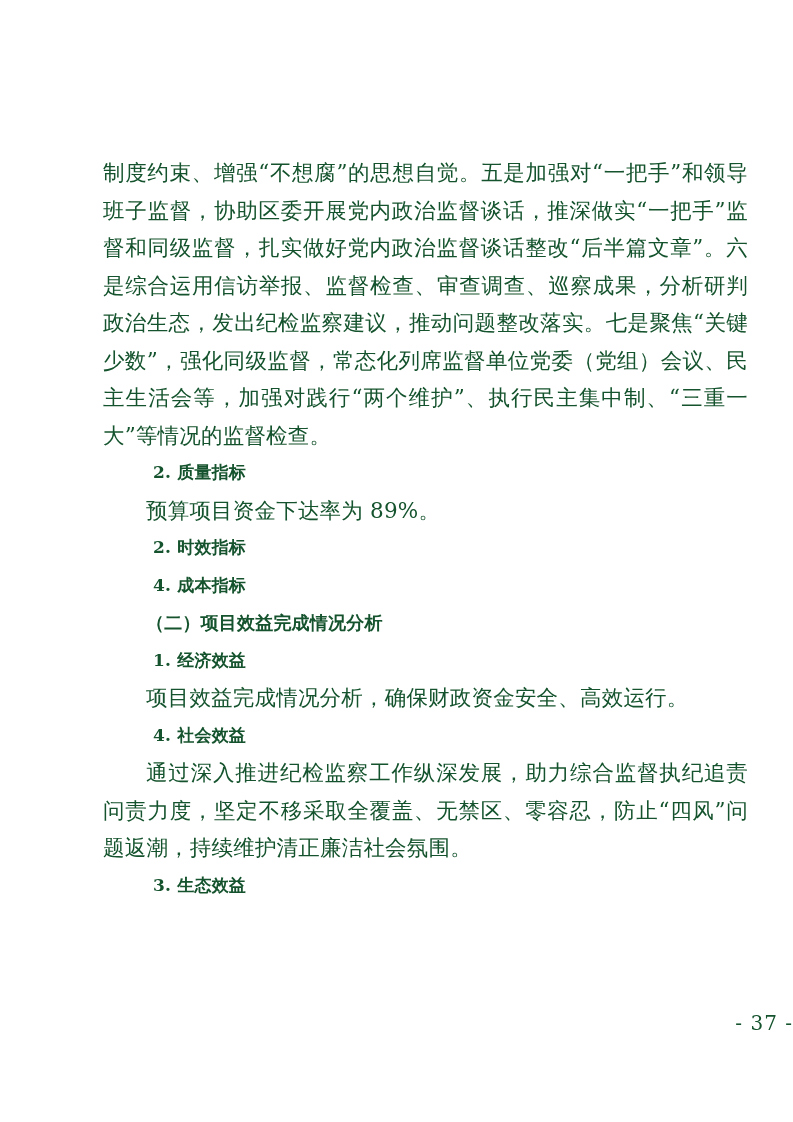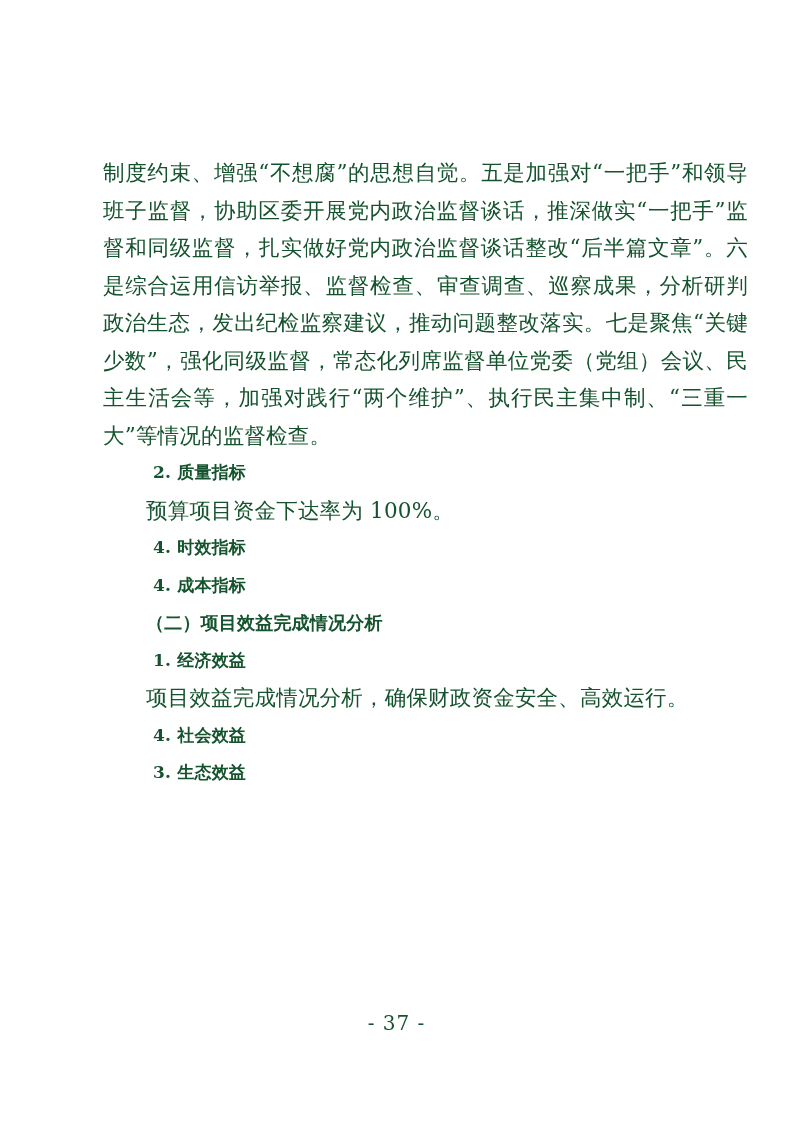--- a/index.html
+++ b/index.html
@@ -48,46 +48,47 @@
     font-weight: bold;
     margin: 0;
     text-indent: 50px;
     letter-spacing: 0.2px;
   }
   .page-number {
     position: absolute;
     left: 0;
     right: 0;
     top: 995px;
-    text-align: center;
+    text-align: right;
     font-size: 20px;
     font-family: "DejaVu Serif", "Liberation Serif", serif;
     letter-spacing: 1px;
   }
 </style>
 </head>
 <body>
 
 <div class="page">
   <div class="content">
 
     <p class="para">制度约束、增强“不想腐”的思想自觉。五是加强对“一把手”和领导班子监督，协助区委开展党内政治监督谈话，推深做实“一把手”监督和同级监督，扎实做好党内政治监督谈话整改“后半篇文章”。六是综合运用信访举报、监督检查、审查调查、巡察成果，分析研判政治生态，发出纪检监察建议，推动问题整改落实。七是聚焦“关键少数”，强化同级监督，常态化列席监督单位党委（党组）会议、民主生活会等，加强对践行“两个维护”、执行民主集中制、“三重一大”等情况的监督检查。</p>
 
     <p class="heading-sub">2. 质量指标</p>
-    <p class="para indent">预算项目资金下达率为 100%。</p>
+    <p class="para indent">预算项目资金下达率为 89%。</p>
 
-    <p class="heading-sub">4. 时效指标</p>
+    <p class="heading-sub">2. 时效指标</p>
 
     <p class="heading-sub">4. 成本指标</p>
 
     <p class="heading">（二）项目效益完成情况分析</p>
 
     <p class="heading-sub">1. 经济效益</p>
     <p class="para indent">项目效益完成情况分析，确保财政资金安全、高效运行。</p>
 
     <p class="heading-sub">4. 社会效益</p>
+    <p class="para indent">通过深入推进纪检监察工作纵深发展，助力综合监督执纪追责问责力度，坚定不移采取全覆盖、无禁区、零容忍，防止“四风”问题返潮，持续维护清正廉洁社会氛围。</p>
 
     <p class="heading-sub">3. 生态效益</p>
 
   </div>
 
   <div class="page-number">- 37 -</div>
 </div>
 
 </body></html>

